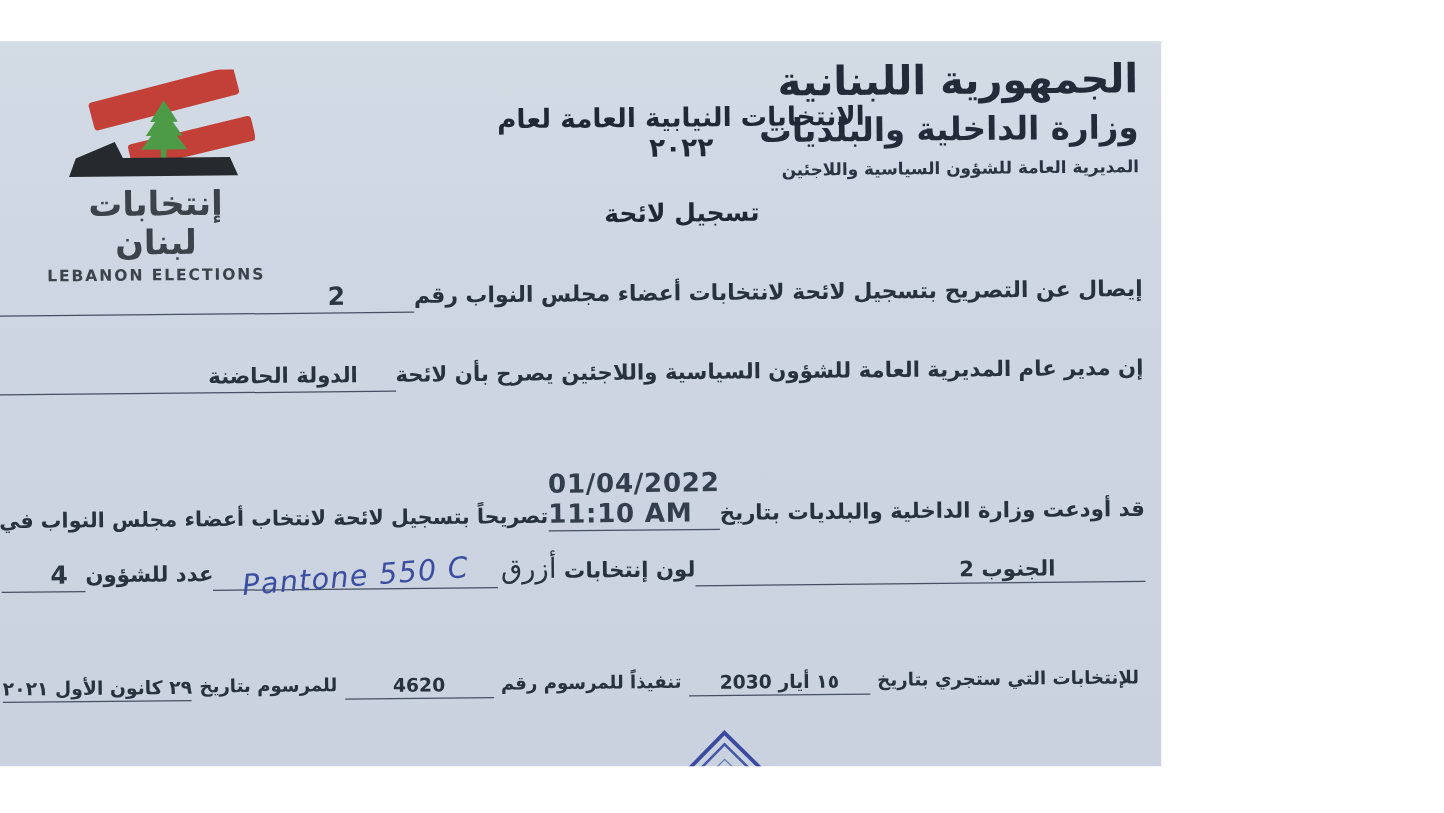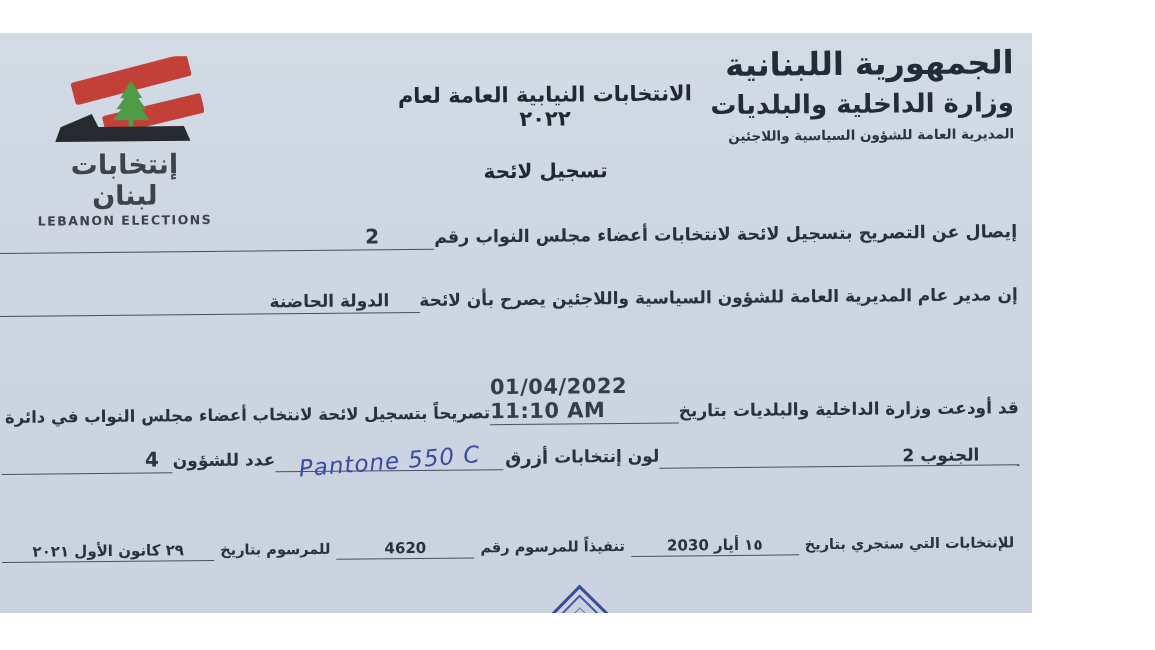--- a/index.html
+++ b/index.html
@@ -1,21 +1,21 @@
 <!DOCTYPE html>
 <html lang="ar"><head>
 <meta charset="utf-8">
 <style>
   html,body{margin:0;padding:0;}
   body{
     width:1155px;height:650px;overflow:hidden;background:#ffffff;
     font-family:"DejaVu Sans",sans-serif;position:relative;
   }
   .sheet{
-    position:absolute;left:0;top:33px;width:1032px;height:580px;
+    position:absolute;left:0;top:33px;width:929px;height:580px;
     background:linear-gradient(180deg,#d3dbe5 0%,#cdd6e2 35%,#c9d2de 100%);
     overflow:hidden;
   }
   .sheet-inner{
     position:absolute;inset:0;
     transform:rotate(-0.55deg);transform-origin:50% 50%;
     direction:rtl;color:#28313e;
   }
   
   .gov-block{position:absolute;right:16px;top:14px;text-align:right;line-height:1.3;}
@@ -40,22 +40,22 @@
   .row3{top:342px;font-size:17px;left:4px;}
   .row4{top:410px;font-size:17px;}
   .row5{top:505px;font-size:14.5px;}
   .v-num{font-size:20px;font-weight:bold;color:#2c3642;padding:0 0 1px 0;}
   .row1 .v-num{margin-right:55px;}
   .v-host{font-size:17px;font-weight:bold;margin-right:30px;padding-bottom:2px;}
   .fill-date{width:368px;justify-content:center;}
   .v-datetime{direction:ltr;font-size:21px;font-weight:600;letter-spacing:.5px;color:#333e4c;padding-bottom:1px;}
   .row3 .after{font-size:16.5px;}
   .fill-district{width:360px;}
-  .v-district{font-size:17px;font-weight:bold;margin-right:40px;padding-bottom:0;}
-  .v-color{font-size:18px;font-weight:bold;margin:0 6px 2px 2px;}
+  .v-district{font-size:17px;font-weight:bold;margin-right:72px;padding-bottom:0;}
+  .v-color{font-size:22px;font-weight:normal;margin:0 6px 2px 2px;}
   .fill-hand{width:228px;justify-content:center;overflow:visible;}
   .v-hand{direction:ltr;font-size:23px;font-style:italic;font-weight:500;
           color:#3b4da0;transform:rotate(-4deg) translateY(4px);white-space:nowrap;
           letter-spacing:1px;}
   .row4 .v-num{margin-right:14px;}
   .fill-edate{width:168px;justify-content:center;}
   .fill-decree{width:138px;justify-content:center;}
   .fill-idate{justify-content:center;}
   .v-small{font-size:15px;font-weight:bold;padding-bottom:1px;white-space:nowrap;}
   .row5 .lbl{margin-left:6px;margin-right:6px;}

